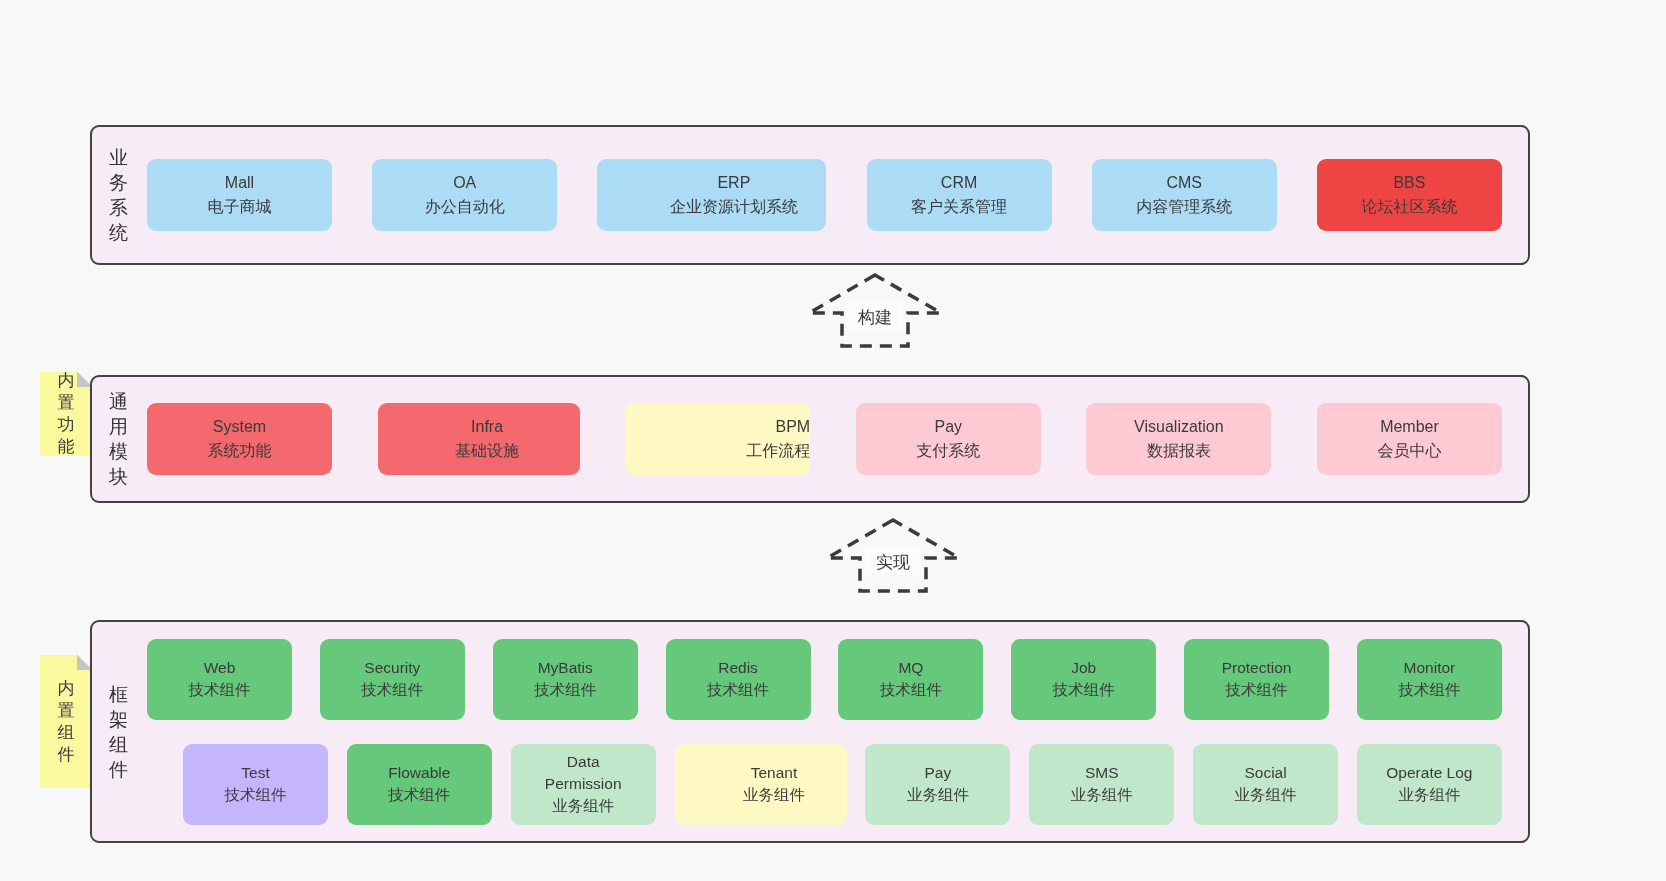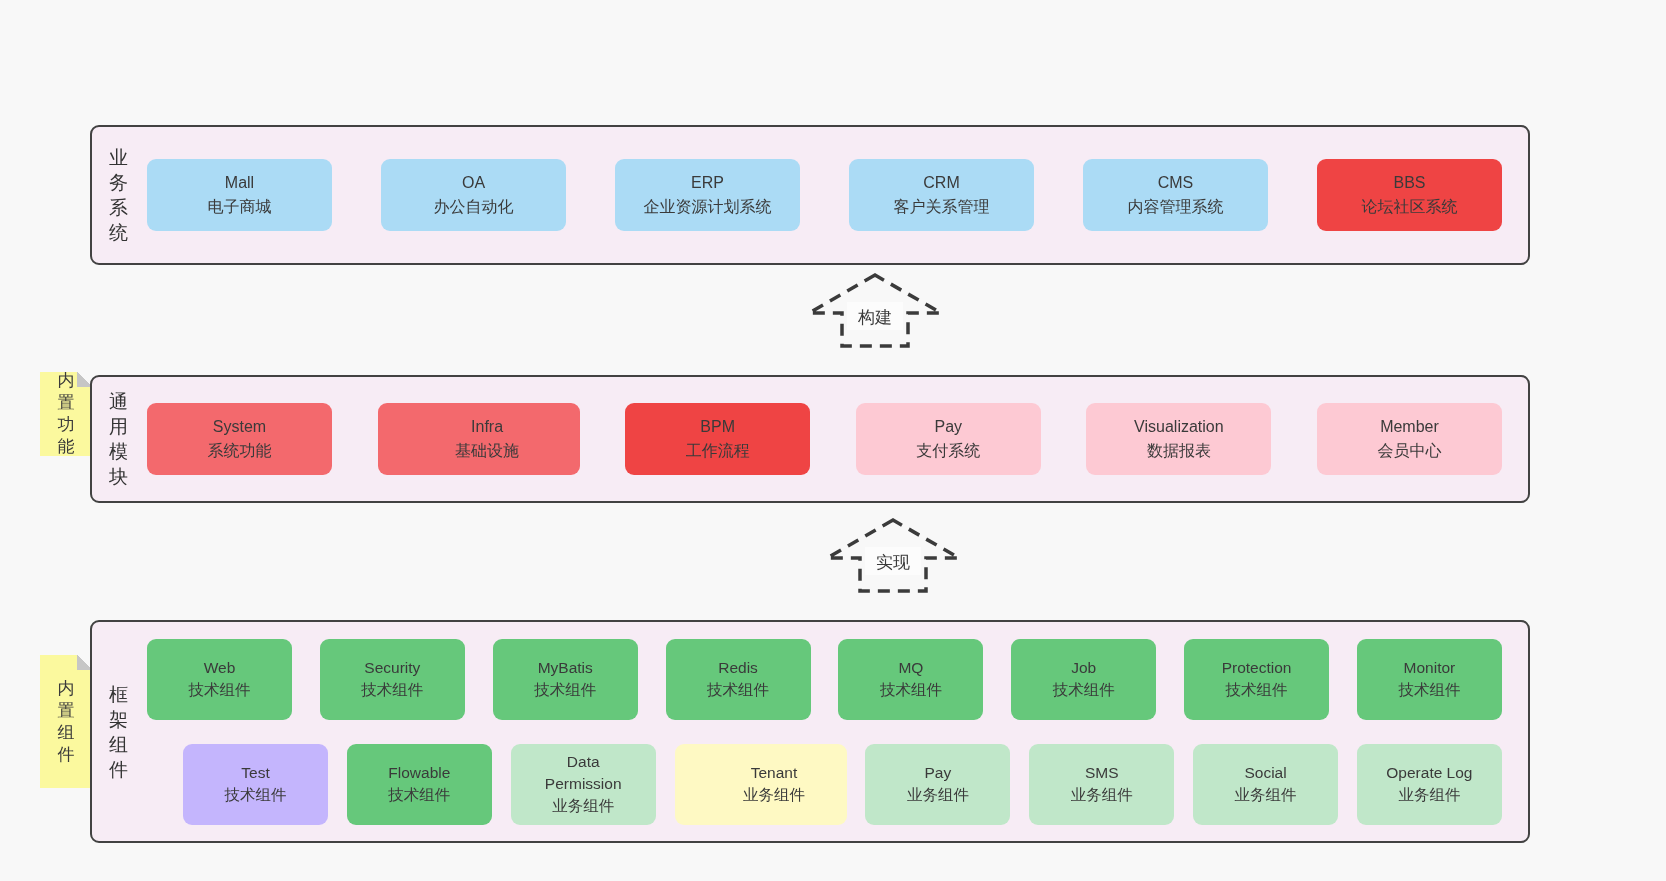--- a/index.html
+++ b/index.html
@@ -85,21 +85,21 @@
   <div class="band-rows">
       <div class="box-row">
         <div class="box" style="background: rgb(171, 219, 245);">
           <div class="box-name">Mall</div>
           <div class="box-desc">电子商城</div>
         </div>
         <div class="box" style="background: rgb(171, 219, 245);">
           <div class="box-name">OA</div>
           <div class="box-desc">办公自动化</div>
         </div>
-        <div class="box" style="background: rgb(171, 219, 245);">
+        <div class="box" style="background: rgb(171, 219, 245); padding-left: 44px;">
           <div class="box-name">ERP</div>
           <div class="box-desc">企业资源计划系统</div>
         </div>
         <div class="box" style="background: rgb(171, 219, 245);">
           <div class="box-name">CRM</div>
           <div class="box-desc">客户关系管理</div>
         </div>
         <div class="box" style="background: rgb(171, 219, 245);">
           <div class="box-name">CMS</div>
           <div class="box-desc">内容管理系统</div>
@@ -117,21 +117,21 @@
   <div class="band-rows">
       <div class="box-row">
         <div class="box" style="background: rgb(243, 105, 109);">
           <div class="box-name">System</div>
           <div class="box-desc">系统功能</div>
         </div>
         <div class="box" style="background: rgb(243, 105, 109); padding-left: 17px;">
           <div class="box-name">Infra</div>
           <div class="box-desc">基础设施</div>
         </div>
-        <div class="box" style="background: #ef4444;">
+        <div class="box" style="background: #fef9c3; align-items: flex-end;">
           <div class="box-name">BPM</div>
           <div class="box-desc">工作流程</div>
         </div>
         <div class="box" style="background: rgb(253, 201, 211);">
           <div class="box-name">Pay</div>
           <div class="box-desc">支付系统</div>
         </div>
         <div class="box" style="background: rgb(253, 201, 211);">
           <div class="box-name">Visualization</div>
           <div class="box-desc">数据报表</div>

